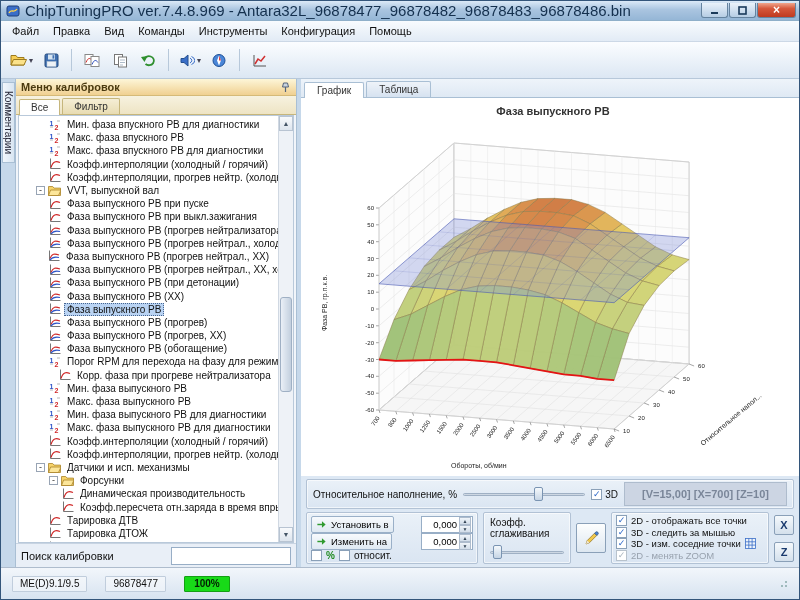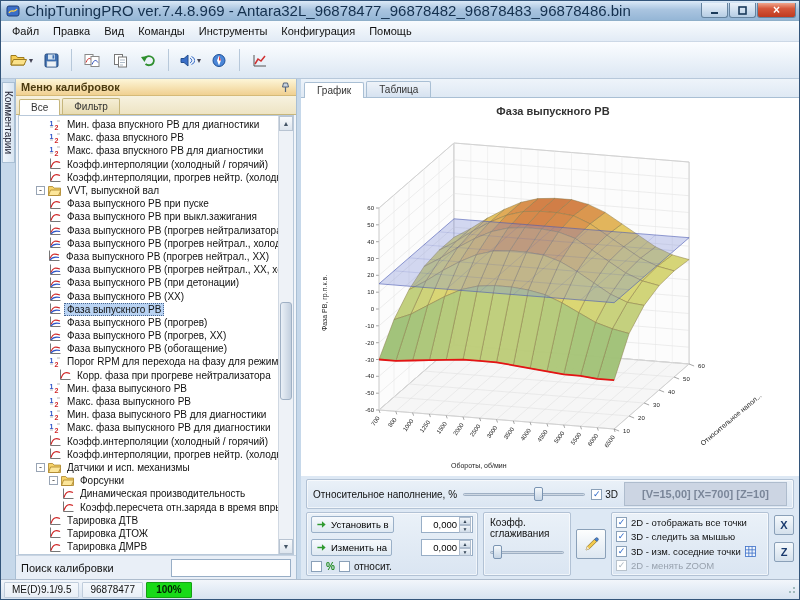--- a/index.html
+++ b/index.html
@@ -88,22 +88,22 @@
   .pct{color:#1f8a1f;font-weight:bold;}
   .g2{flex:1;display:flex;flex-direction:column;gap:5px;padding:4px 6px;min-width:0;}
   .editbtn{width:30px;height:30px;align-self:center;border:1px solid #8aa0b8;border-radius:2px;
     background:linear-gradient(#fdfefe,#dde7f1);display:flex;align-items:center;justify-content:center;flex:none;}
   .g3{width:158px;display:flex;flex-direction:column;justify-content:space-around;font-size:9.5px;padding:2px 4px;flex:none;}
   .g3 .cb{gap:4px;}
   .xz{display:flex;flex-direction:column;gap:7px;padding-top:3px;flex:none;}
   .xzbtn{width:20px;height:20px;border:1px solid #8aa0b8;border-radius:2px;background:linear-gradient(#f5f9fc,#d4e0ec);
     display:flex;align-items:center;justify-content:center;font-weight:bold;font-size:11px;font-family:inherit;color:#1a3a6e;}
   
-  .statusbar{height:20px;background:linear-gradient(#f2f6fb,#d7e3f0);border-top:1px solid #aebccd;
-    display:flex;align-items:center;padding:0 3px;gap:3px;font-size:10px;flex:none;}
+  .statusbar{height:32px;background:linear-gradient(#f2f6fb,#d7e3f0);border-top:1px solid #aebccd;
+    display:flex;align-items:center;padding:0 11px;gap:18px;font-size:10px;flex:none;}
   .sb-cell{height:16px;border:1px solid #c0cddc;border-radius:1px;display:flex;align-items:center;padding:0 7px;background:rgba(255,255,255,.4);}
   .sb-progress{width:46px;justify-content:center;background:#18da18;border:1px solid #14a014;font-weight:bold;color:#032003;}
   .sb-fill{flex:1;}
   button{cursor:default;}
 </style>
 </head>
 <body>
 
 <div class="win">
   <div class="titlebar">

